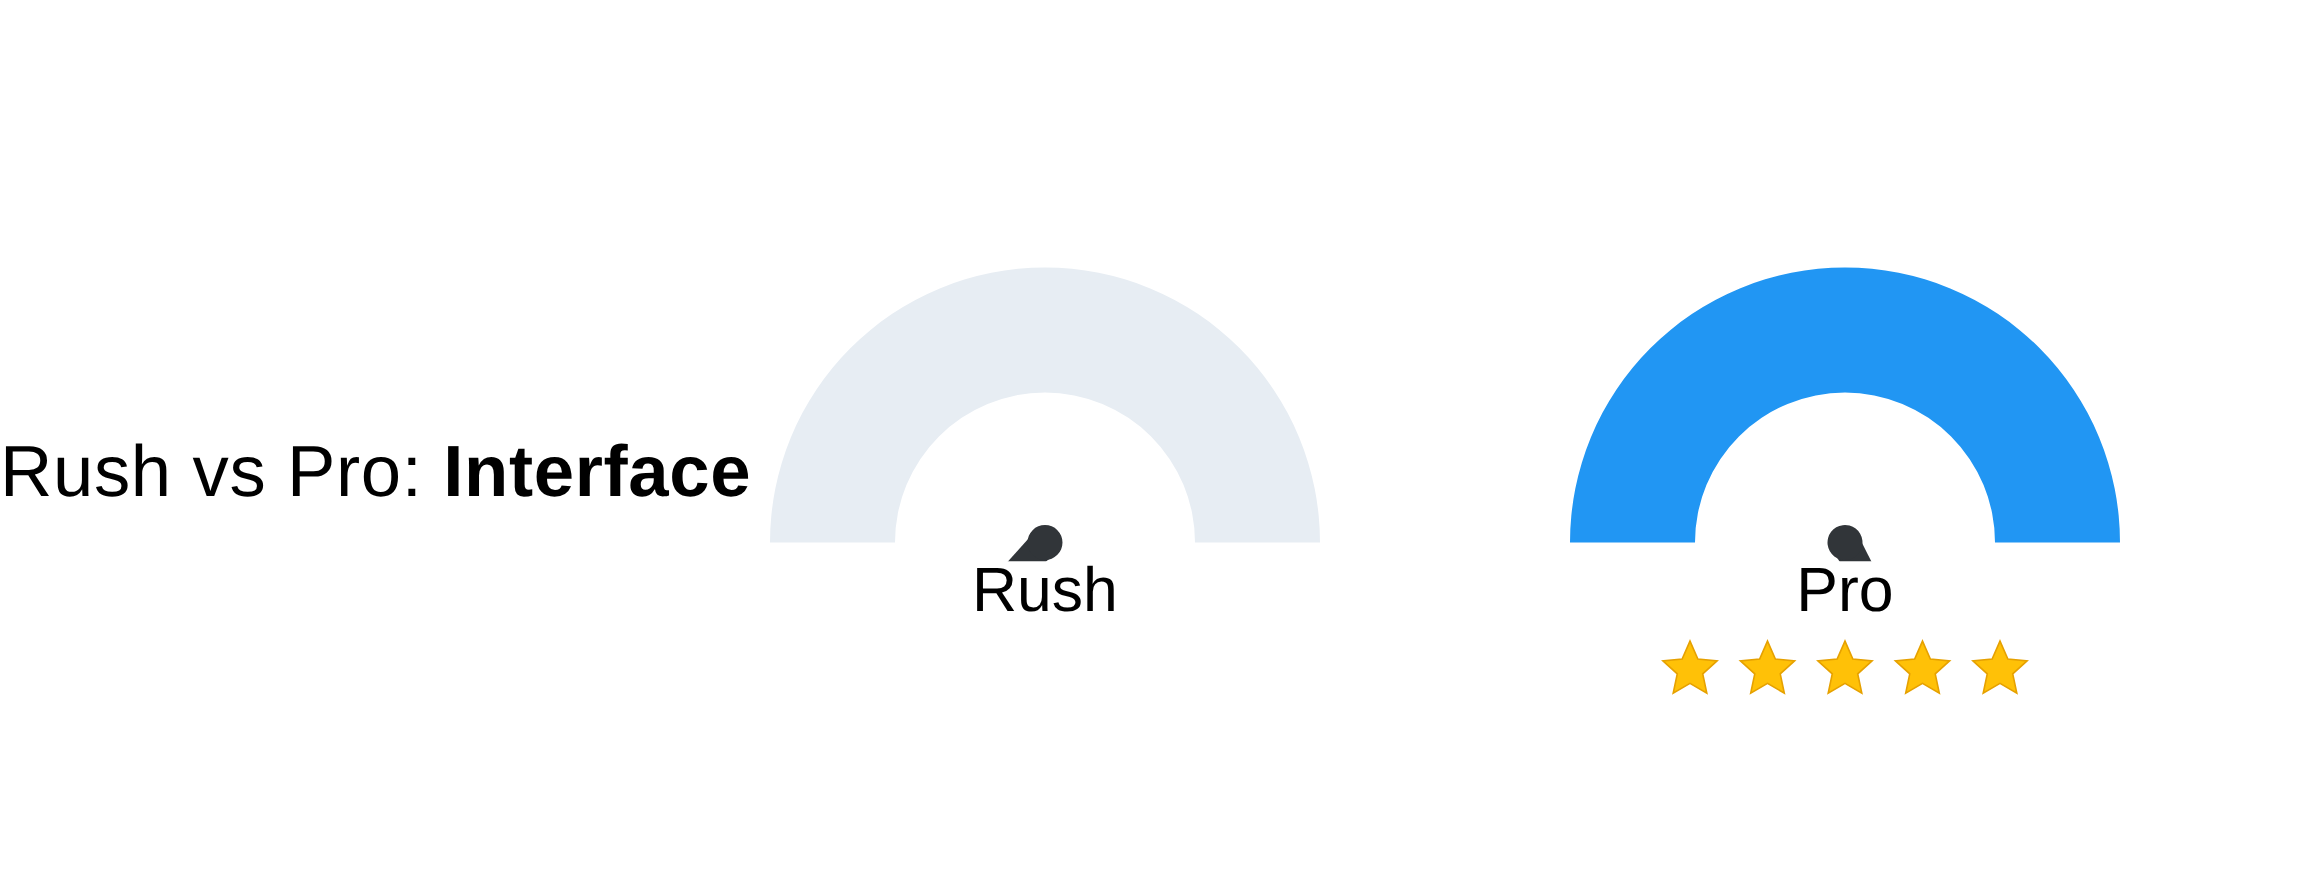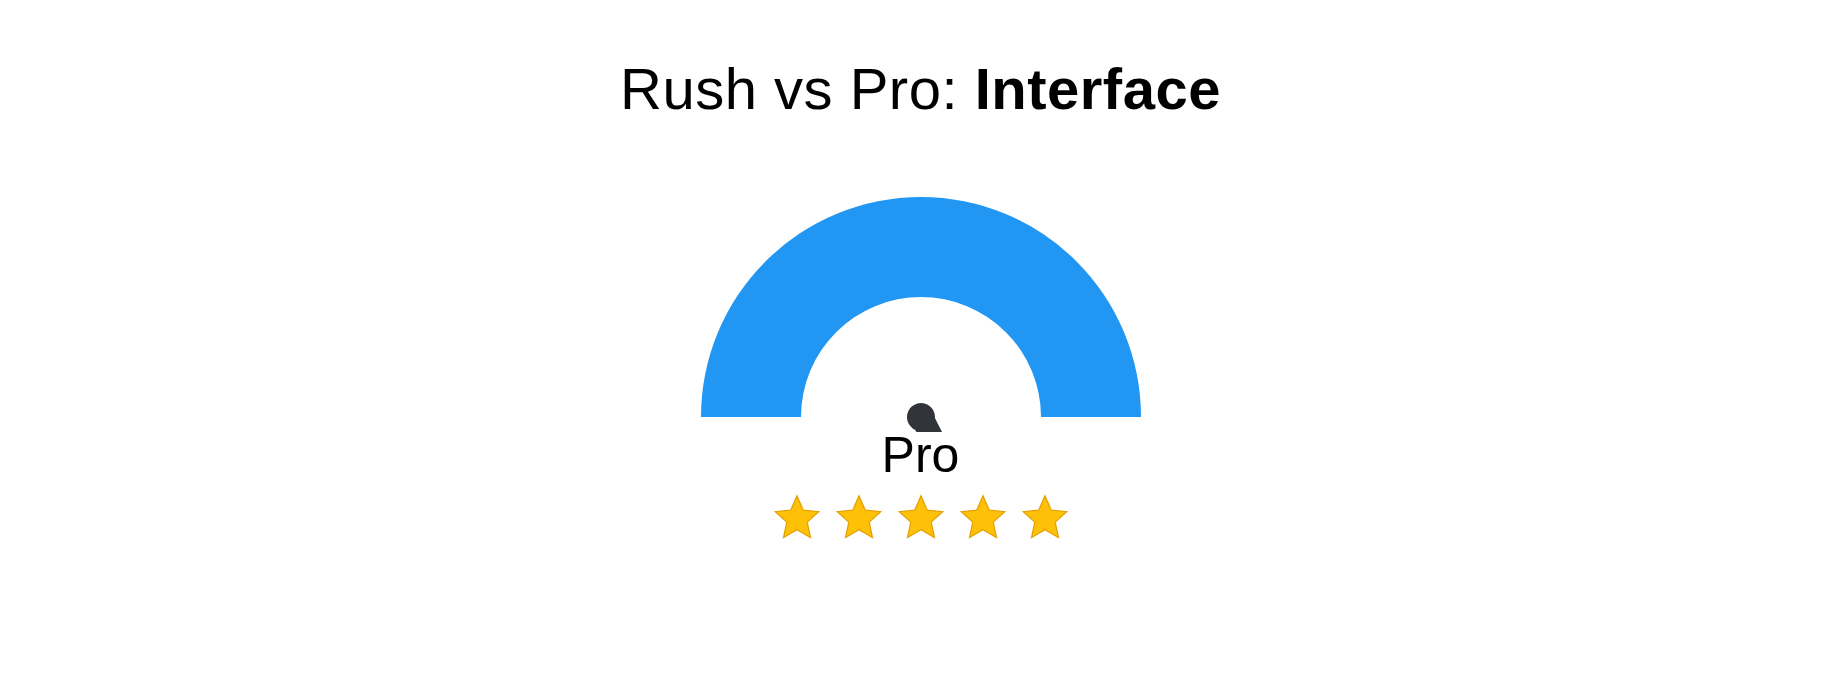--- a/index.html
+++ b/index.html
@@ -8,21 +8,21 @@
     width: 1841px;
     height: 699px;
     background: #ffffff;
     font-family: -apple-system, BlinkMacSystemFont, "Segoe UI", Arial, sans-serif;
     color: #000000;
   }
   .page {
     width: 100%;
     height: 100%;
     display: flex;
-    flex-direction: column;
+    flex-direction: row;
     align-items: center;
   }
   .title {
     margin-top: 55px;
     font-size: 58px;
     font-weight: 400;
     letter-spacing: 0.5px;
   }
   .title .bold {
     font-weight: 800;
@@ -62,20 +62,32 @@
 <body>
 
 <div class="page">
 
   <div class="title">
     <span>Rush vs Pro: </span><span class="bold">Interface</span>
   </div>
 
   <div class="gauges">
 
+    <div class="gauge-block">
+      <svg class="gauge-svg" width="470" height="250" viewBox="0 0 470 250">
+
+        <path d="M 15 235 A 220 220 0 0 1 455 235 L 355 235 A 120 120 0 0 0 115 235 Z" fill="#E7EDF3"></path>
+
+        <g transform="translate(235,235) rotate(-45)">
+          <path d="M 0 -12 L -180 -2 L -180 2 L 0 12 A 12 12 0 0 0 0 -12 Z" fill="#313539"></path>
+          <circle cx="0" cy="0" r="14" fill="#313539"></circle>
+        </g>
+      </svg>
+      <div class="gauge-label">Rush</div>
+    </div>
 
     <div class="gauge-block">
       <svg class="gauge-svg" width="470" height="250" viewBox="0 0 470 250">
 
         <path d="M 15 235 A 220 220 0 0 1 455 235 L 355 235 A 120 120 0 0 0 115 235 Z" fill="#2196F3"></path>
 
         <g transform="translate(235,235) rotate(-120)">
           <path d="M 0 -12 L -180 -2 L -180 2 L 0 12 A 12 12 0 0 0 0 -12 Z" fill="#313539"></path>
           <circle cx="0" cy="0" r="14" fill="#313539"></circle>
         </g>

